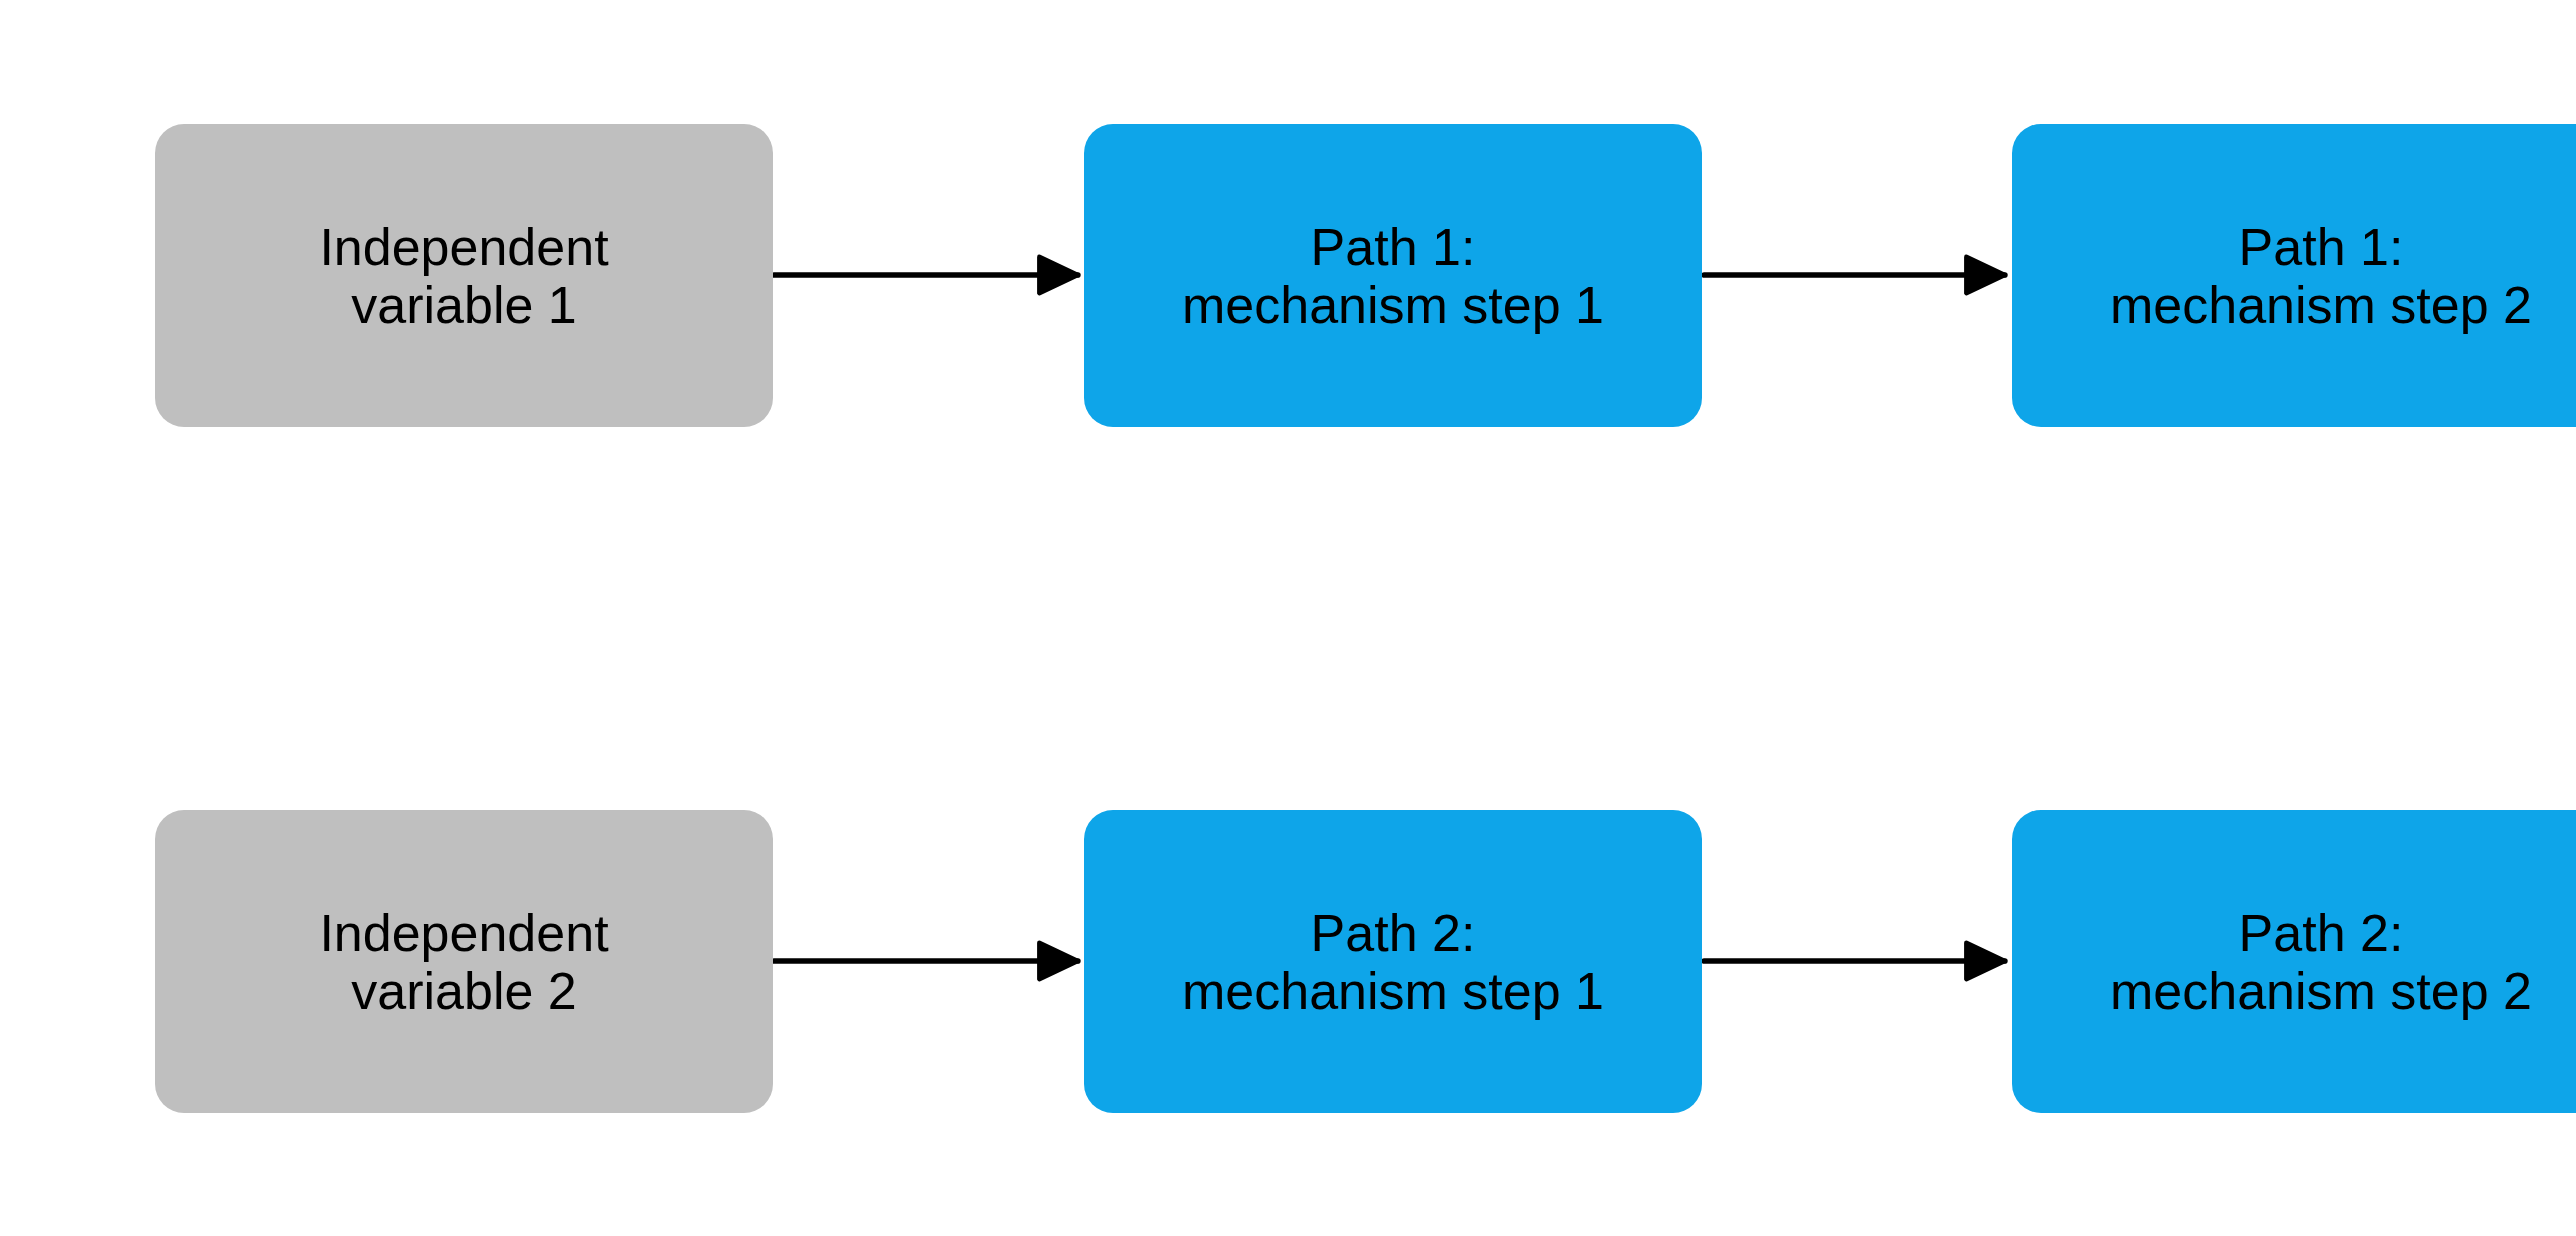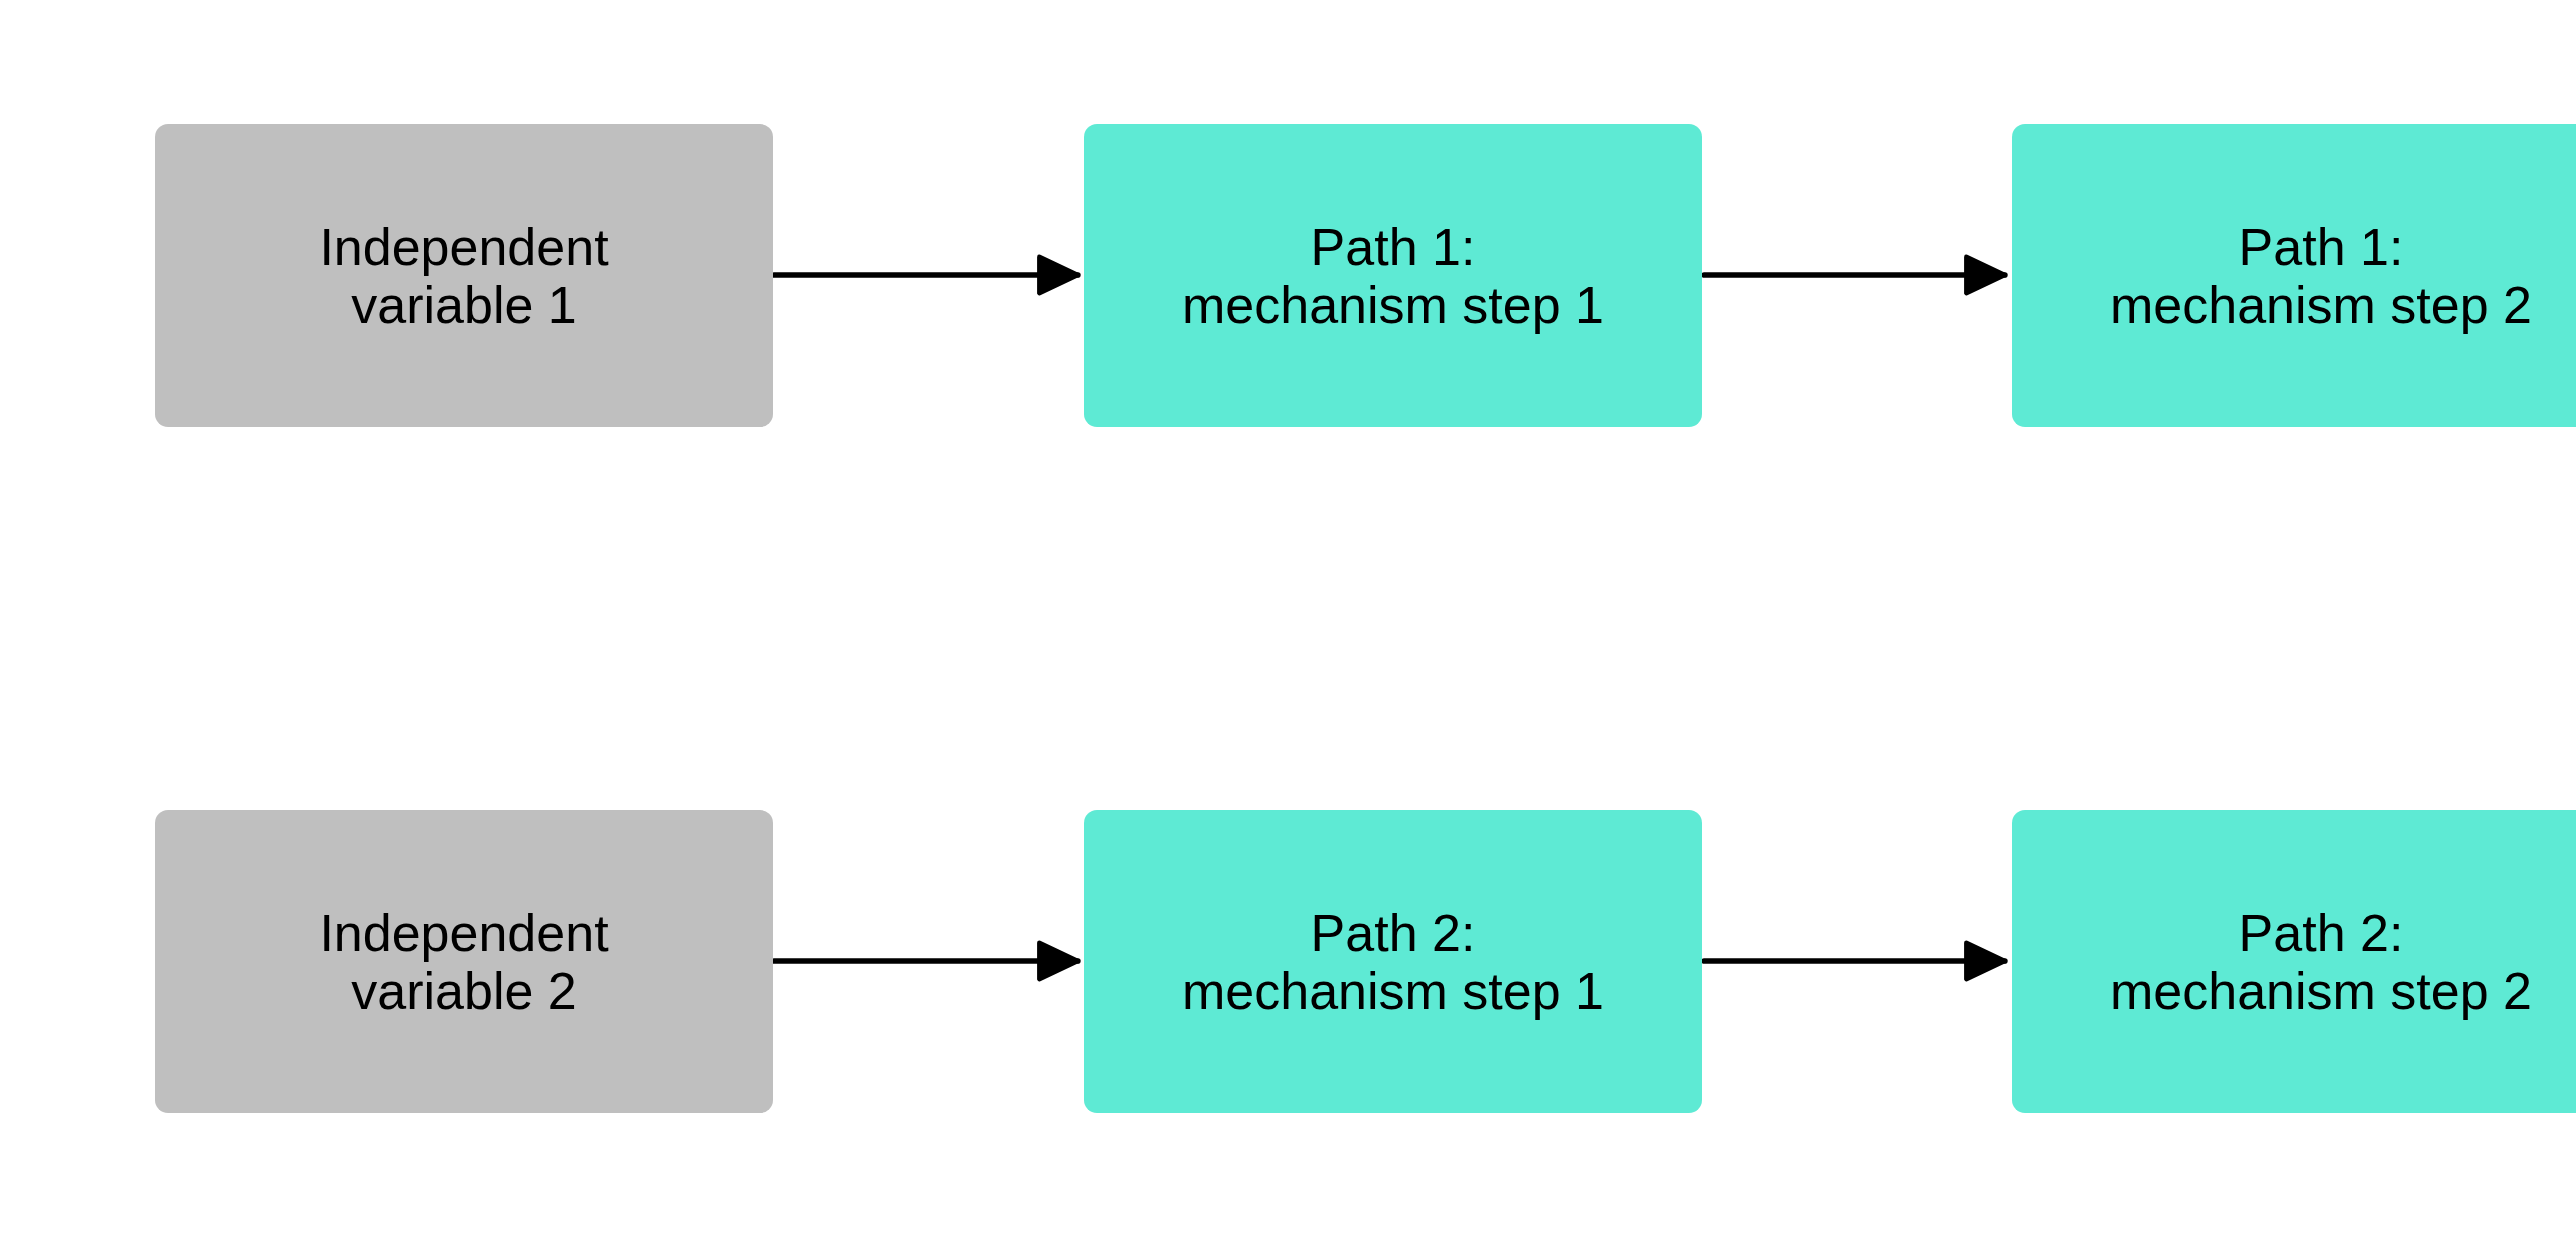--- a/index.html
+++ b/index.html
@@ -26,28 +26,28 @@
   .edge {
     stroke: #000000;
     stroke-width: 11;
     stroke-linecap: round;
     fill: none;
   }
   .node {
     position: absolute;
     width: 618px;
     height: 303px;
-    border-radius: 13px;
+    border-radius: 29px;
     display: flex;
     align-items: center;
     justify-content: center;
     box-sizing: border-box;
   }
   .node-variable  { background: #bfbfbf; }
-  .node-mechanism { background: #5eead4; justify-content: center; }
+  .node-mechanism { background: #0ea5e9; justify-content: center; }
   .node-label {
     color: #000000;
     font-size: 52px;
     line-height: 58px;
     text-align: center;
     white-space: pre-line;
   }
 </style>
 </head>
 <body>

